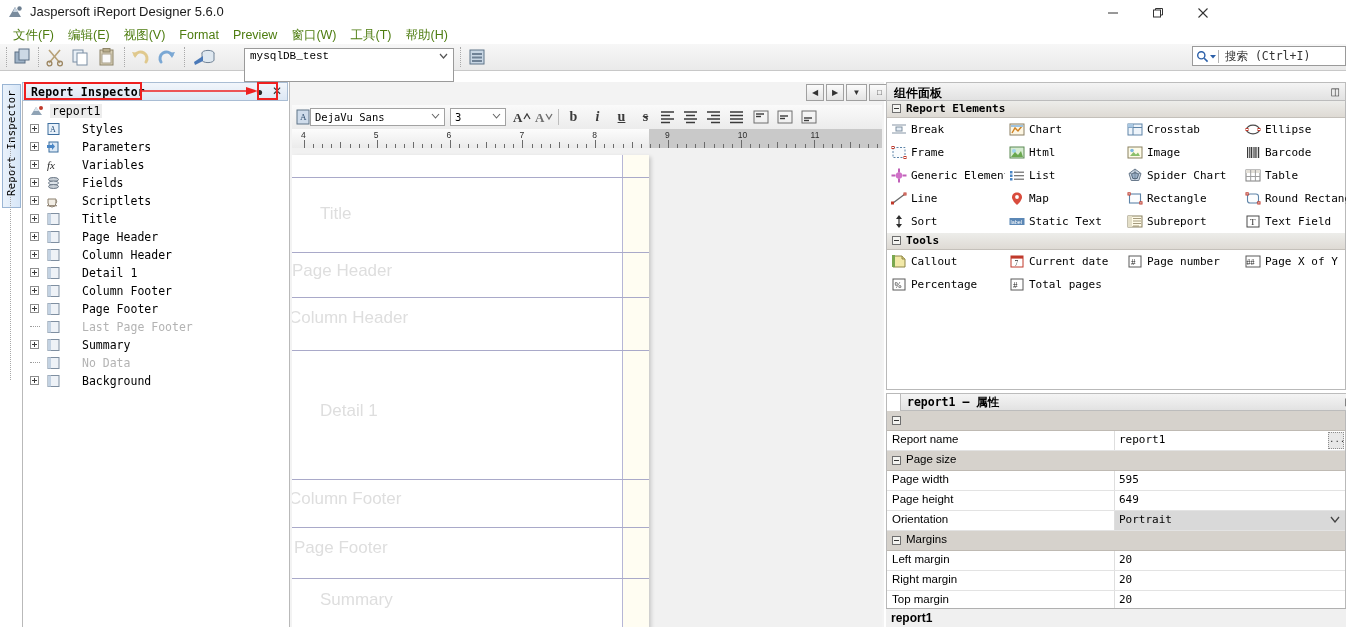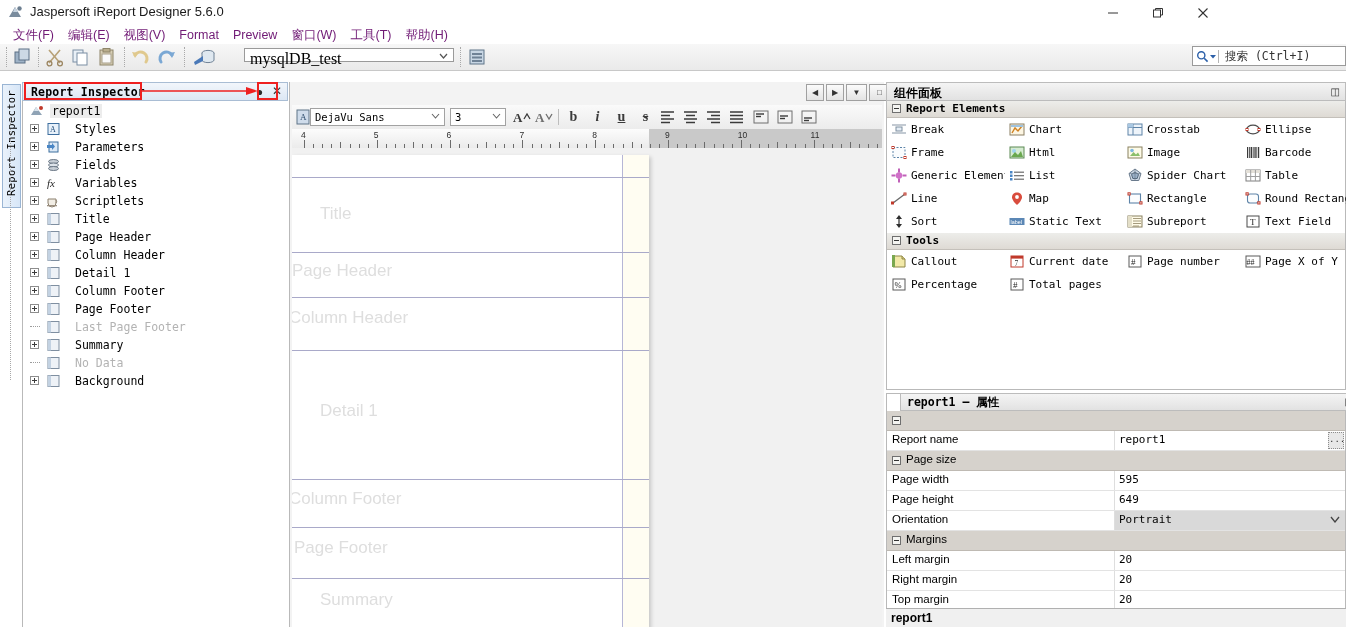--- a/index.html
+++ b/index.html
@@ -14,29 +14,29 @@
 
   
   .titlebar{position:absolute;left:0;top:0;width:1225px;height:26px;background:#fff;}
   .title-icon{position:absolute;left:7px;top:4px;width:17px;height:17px;}
   .title-text{position:absolute;left:30px;top:4px;font-size:13px;color:#1a1a1a;font-family:"Liberation Sans",sans-serif;}
   .win-btns{position:absolute;right:0;top:0;height:26px;display:flex;}
   .win-btn{width:45px;height:26px;display:flex;align-items:center;justify-content:center;color:#333;font-size:14px;}
 
   
   .menubar{position:absolute;left:0;top:26px;width:1346px;height:18px;background:#fff;display:flex;align-items:center;padding-left:6px;}
-  .menu-item{font-size:12.5px;color:#701a75;padding:1px 7px;white-space:nowrap;font-family:"Liberation Sans",sans-serif;}
+  .menu-item{font-size:12.5px;color:#4d7c0f;padding:1px 7px;white-space:nowrap;font-family:"Liberation Sans",sans-serif;}
 
   
   .toolbar{position:absolute;left:0;top:44px;width:1346px;height:26px;
     background:linear-gradient(to bottom,#f7f7f7,#eaeaea);border-bottom:1px solid #c8c8c8;}
   .tb-sep{position:absolute;top:3px;width:1px;height:20px;border-left:1px dotted #a9a9a9;}
   .tb-btn{position:absolute;top:3px;width:22px;height:20px;}
-  .combo-db{position:absolute;left:244px;top:4px;width:210px;height:14px;background:#fff;border:1px solid #9a9a9a;
-    font-family:Liberation Serif, serif;font-size:16px;color:#000;padding:1px 0 0 5px;box-sizing:border-box;}
+  .combo-db{position:absolute;left:244px;top:4px;width:210px;height:34px;background:#fff;border:1px solid #9a9a9a;
+    font-family:Liberation Mono, monospace;font-size:11px;color:#000;padding:1px 0 0 5px;box-sizing:border-box;}
   .combo-db .caret{position:absolute;right:5px;top:4px;}
   .search-box{position:absolute;left:1192px;top:46px;width:154px;height:20px;background:#fff;border:1px solid #9a9a9a;
     box-sizing:border-box;display:flex;align-items:center;padding-left:3px;}
   .search-txt{font-size:11.5px;color:#333;margin-left:6px;font-family:"DejaVu Sans Mono",monospace;}
   .search-sep{width:1px;height:13px;background:#b5b5b5;margin-left:2px;}
 
   
   .vtab{position:absolute;left:2px;top:84px;width:17px;height:122px;
     background:linear-gradient(to right,#eaf2fb,#d7e6f7);border:1px solid #9ab5d4;}
   .vtab span{display:block;writing-mode:vertical-rl;transform:rotate(180deg);
@@ -58,21 +58,21 @@
   .anno-arrow{position:absolute;left:140px;top:84px;width:118px;height:14px;z-index:30;pointer-events:none;}
 
   
   .tree{position:absolute;left:24px;top:102px;width:262px;height:524px;overflow:hidden;background:#fff;}
   .tnode{position:relative;height:18px;display:flex;align-items:center;}
   .texp{position:absolute;left:6px;top:4px;width:9px;height:9px;border:1px solid #8d8d8d;background:#fff;box-sizing:border-box;}
   .texp::before{content:"";position:absolute;left:1px;top:3px;width:5px;height:1px;background:#3c3c3c;}
   .texp::after{content:"";position:absolute;left:3px;top:1px;width:1px;height:5px;background:#3c3c3c;}
   .tdash{position:absolute;left:6px;top:8px;width:10px;height:1px;border-top:1px dotted #9c9c9c;}
   .tico{position:absolute;left:22px;top:2px;width:15px;height:14px;}
-  .tlbl{position:absolute;left:51px;top:2px;font-family:"DejaVu Sans Mono",monospace;font-size:11.5px;color:#000;white-space:nowrap;}
+  .tlbl{position:absolute;left:58px;top:2px;font-family:"DejaVu Sans Mono",monospace;font-size:11.5px;color:#000;white-space:nowrap;}
   .tnode.root .tico{left:6px;} .tnode.root .tlbl{left:26px;}
   .tnode.dim .tlbl{color:#b3b3b3;}
   .tnode.root .tlbl{background:#ececec;padding:0 2px;}
   .tvline{position:absolute;left:10px;top:118px;width:1px;height:262px;border-left:1px dotted #a8a8a8;}
 
   
   .center{position:absolute;left:290px;top:82px;width:594px;height:545px;background:#f3f3f3;}
   .navbtns{position:absolute;left:806px;top:84px;display:flex;gap:2px;}
   .navb{width:16px;height:15px;background:linear-gradient(to bottom,#fbfbfb,#e3e3e3);border:1px solid #a0a0a0;
     display:flex;align-items:center;justify-content:center;font-size:8px;color:#333;}
@@ -298,32 +298,32 @@
         <div class="texp"></div>
         <div class="tico"><svg viewBox="0 0 15 14">
             <rect x="3" y="2" width="9" height="10" fill="#dce9f6" stroke="#3d6e9e"></rect>
             <path d="M1 5 L6 5 L6 3 L9 6.5 L6 10 L6 8 L1 8 Z" fill="#4a86c5"></path>
           </svg></div>
         <div class="tlbl">Parameters</div>
       </div>
       <div class="tnode">
         <div class="texp"></div>
         <div class="tico"><svg viewBox="0 0 15 14">
+            <text x="1" y="11" font-size="11" font-style="italic" fill="#2a2a2a" font-family="Liberation Serif">fx</text>
+          </svg></div>
+        <div class="tlbl">Variables</div>
+      </div>
+      <div class="tnode">
+        <div class="texp"></div>
+        <div class="tico"><svg viewBox="0 0 15 14">
             <ellipse cx="7.5" cy="3.5" rx="5" ry="2" fill="#c8cfd6" stroke="#6a7785"></ellipse>
             <ellipse cx="7.5" cy="7" rx="5" ry="2" fill="#dde3e9" stroke="#6a7785"></ellipse>
             <ellipse cx="7.5" cy="10.5" rx="5" ry="2" fill="#c8cfd6" stroke="#6a7785"></ellipse>
           </svg></div>
         <div class="tlbl">Fields</div>
-      </div>
-      <div class="tnode">
-        <div class="texp"></div>
-        <div class="tico"><svg viewBox="0 0 15 14">
-            <text x="1" y="11" font-size="11" font-style="italic" fill="#2a2a2a" font-family="Liberation Serif">fx</text>
-          </svg></div>
-        <div class="tlbl">Variables</div>
       </div>
       <div class="tnode">
         <div class="texp"></div>
         <div class="tico"><svg viewBox="0 0 15 14">
             <path d="M2 5 h8 v4 a4 4 0 0 1 -8 0 Z" fill="#f2eee6" stroke="#8a7f6d"></path>
             <path d="M10 6 a2.2 2.2 0 0 1 0 3" fill="none" stroke="#8a7f6d"></path>
             <rect x="1" y="11" width="10" height="1.3" fill="#9c9081"></rect>
           </svg></div>
         <div class="tlbl">Scriptlets</div>
       </div>

